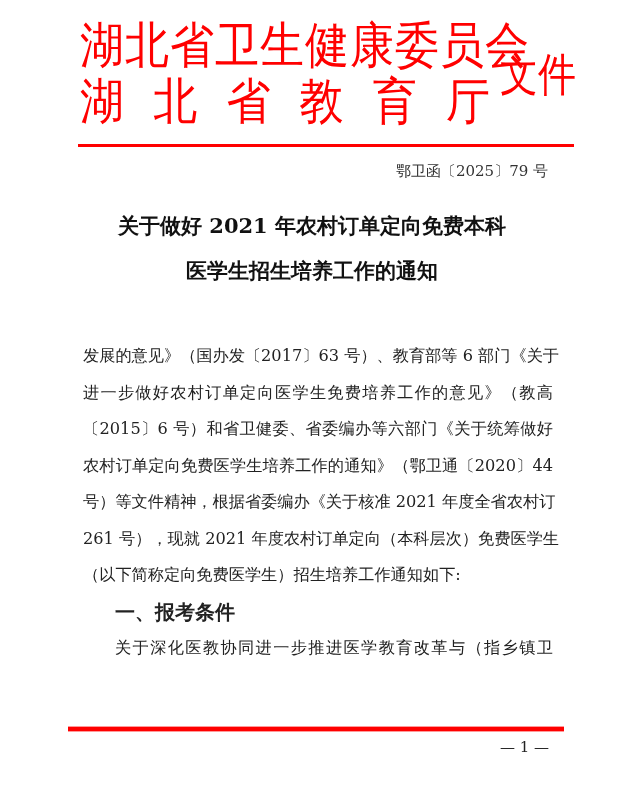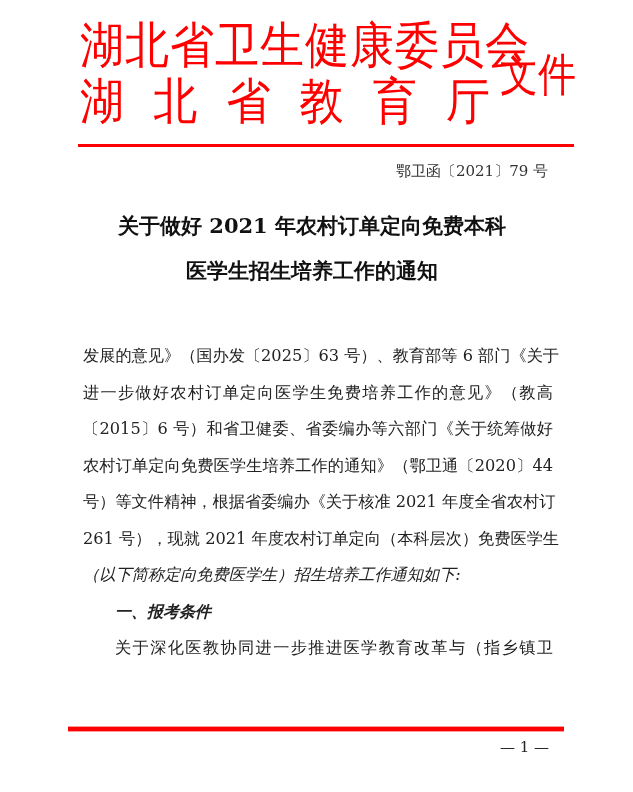--- a/index.html
+++ b/index.html
@@ -17,23 +17,23 @@
                font-family: "DejaVu Serif", serif; transform: scaleY(1.2); transform-origin: top left; }
     .rule-top { position: absolute; left: 78px; top: 144px; width: 496px; height: 3px; background: #ff0000; }
     .docno { position: absolute; right: 85px; top: 162px; font-size: 15px; color: #333; }
     .title { position: absolute; left: 0; width: 624px; text-align: center; font-weight: bold;
              font-size: 21px; color: #111; }
     .t1 { top: 212px; }
     .t2 { top: 257px; }
     .body { position: absolute; left: 83px; width: 470px; font-size: 16.2px; line-height: 36.5px;
             color: #222; top: 338px; }
     .line { white-space: nowrap; display: block; text-align: justify; text-align-last: justify; height: 36.5px; }
-    .line.last { text-align-last: left; font-style: italic; }
+    .line.last { text-align-last: left; }
     .indent { padding-left: 32px; }
-    .section { font-weight: bold; font-family: "DejaVu Sans", sans-serif; font-size: 16px; }
+    .section { font-weight: bold; font-family: "DejaVu Sans", sans-serif; font-size: 20px; }
     .rule-bot { position: absolute; left: 68px; top: 727px; width: 496px; height: 4px; background: #ff0000;
                 box-shadow: 0 -1px 0 #ff9a9a, 0 1px 0 #ff9a9a; }
     .pageno { position: absolute; left: 500px; top: 738px; font-size: 15px; color: #222; }
   </style>
 </head>
 <body>
 
 <div>
   <div class="hdr1 red">湖北省卫生健康委员会</div>
   <div class="hdr2 red">
@@ -41,27 +41,27 @@
     <span>北</span>
     <span>省</span>
     <span>教</span>
     <span>育</span>
     <span>厅</span>
   </div>
   <div class="wenjian red">文件</div>
   <div class="rule-top"></div>
 </div>
 
-<div class="docno">鄂卫函〔2021〕79 号</div>
+<div class="docno">鄂卫函〔2025〕79 号</div>
 
 <div class="title t1">关于做好 2021 年农村订单定向免费本科</div>
 <div class="title t2">医学生招生培养工作的通知</div>
 
 <div class="body">
-  <span class="line">发展的意见》（国办发〔2025〕63 号）、教育部等 6 部门《关于</span>
+  <span class="line">发展的意见》（国办发〔2017〕63 号）、教育部等 6 部门《关于</span>
   <span class="line">进一步做好农村订单定向医学生免费培养工作的意见》（教高</span>
   <span class="line">〔2015〕6 号）和省卫健委、省委编办等六部门《关于统筹做好</span>
   <span class="line">农村订单定向免费医学生培养工作的通知》（鄂卫通〔2020〕44</span>
   <span class="line">号）等文件精神，根据省委编办《关于核准 2021 年度全省农村订</span>
   <span class="line">261 号），现就 2021 年度农村订单定向（本科层次）免费医学生</span>
   <span class="line last">（以下简称定向免费医学生）招生培养工作通知如下:</span>
   <span class="line last indent section">一、报考条件</span>
   <span class="line indent">关于深化医教协同进一步推进医学教育改革与（指乡镇卫</span>
 </div>
 

